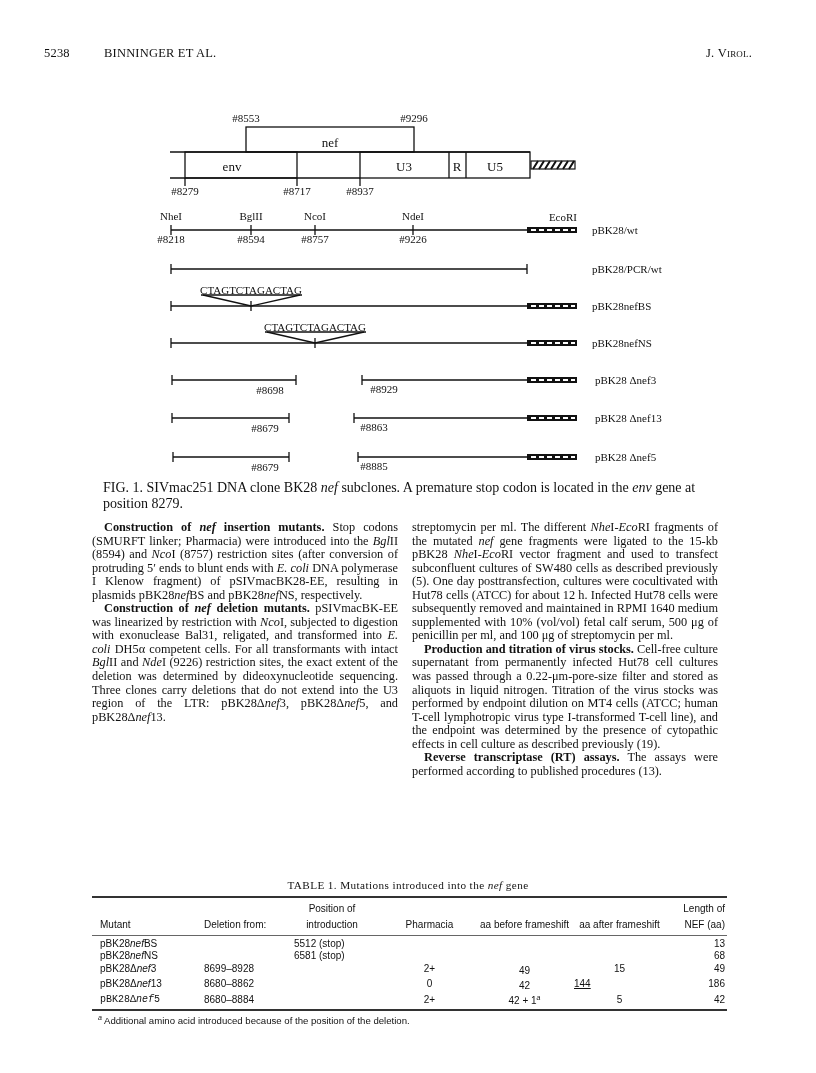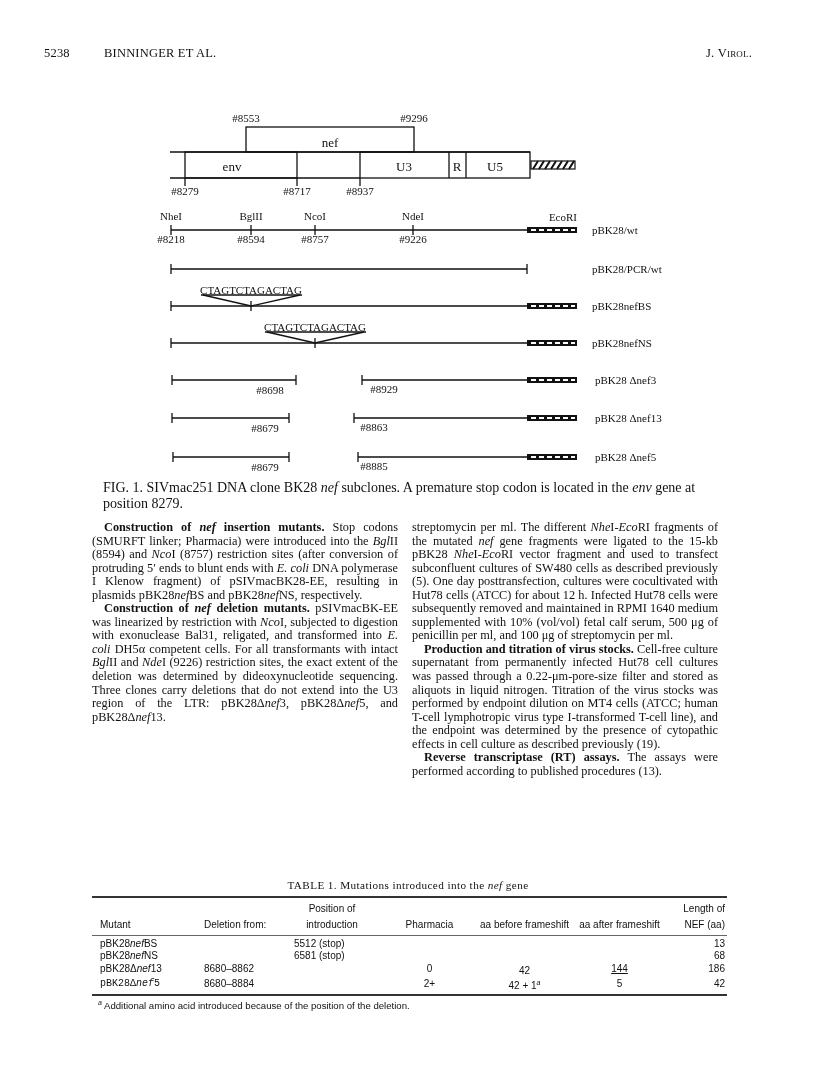--- a/index.html
+++ b/index.html
@@ -224,26 +224,35 @@
         <tr>
           <td style="text-align: left; padding-left: 8px;"><span>pBK28</span><i>nef</i><span>NS</span></td>
           <td style="text-align: left; padding-left: 22px;"><span></span></td>
           <td style="text-align: left; padding-left: 12px;"><span>6581 (stop)</span></td>
           <td style="text-align: center;"><span></span></td>
           <td style="text-align: center;"><span></span><sup style="font-size: 7px; font-style: italic;"></sup></td>
           <td style="text-align: center;"><span></span></td>
           <td style="text-align: right;"><span>68</span></td>
         </tr>
         <tr>
+          <td style="text-align: left; padding-left: 8px;"><span>pBK28Δ</span><i>nef</i><span>3</span></td>
+          <td style="text-align: left; padding-left: 22px;"><span>8699–8928</span></td>
+          <td style="text-align: left; padding-left: 12px;"><span></span></td>
+          <td style="text-align: center;"><span>2+</span></td>
+          <td style="text-align: center;"><span>49</span><sup style="font-size: 7px; font-style: italic;"></sup></td>
+          <td style="text-align: center;"><span>15</span></td>
+          <td style="text-align: right;"><span>49</span></td>
+        </tr>
+        <tr>
           <td style="text-align: left; padding-left: 8px;"><span>pBK28Δ</span><i>nef</i><span>13</span></td>
           <td style="text-align: left; padding-left: 22px;"><span>8680–8862</span></td>
           <td style="text-align: left; padding-left: 12px;"><span></span></td>
           <td style="text-align: center;"><span>0</span></td>
           <td style="text-align: center;"><span>42</span><sup style="font-size: 7px; font-style: italic;"></sup></td>
-          <td style="text-align: center; text-decoration: underline;"><span>144</span></td>
+          <td style=" text-decoration: underline;"><span>144</span></td>
           <td style="text-align: right;"><span>186</span></td>
         </tr>
         <tr>
           <td style="text-align: left; padding-left: 8px; font-family: Liberation Mono, monospace;"><span>pBK28Δ</span><i>nef</i><span>5</span></td>
           <td style="text-align: left; padding-left: 22px;"><span>8680–8884</span></td>
           <td style="text-align: left; padding-left: 12px;"><span></span></td>
           <td style="text-align: center;"><span>2+</span></td>
           <td style="text-align: center;"><span>42 + 1</span><sup style="font-size: 7px; font-style: italic;">a</sup></td>
           <td style="text-align: center;"><span>5</span></td>
           <td style="text-align: right;"><span>42</span></td>

